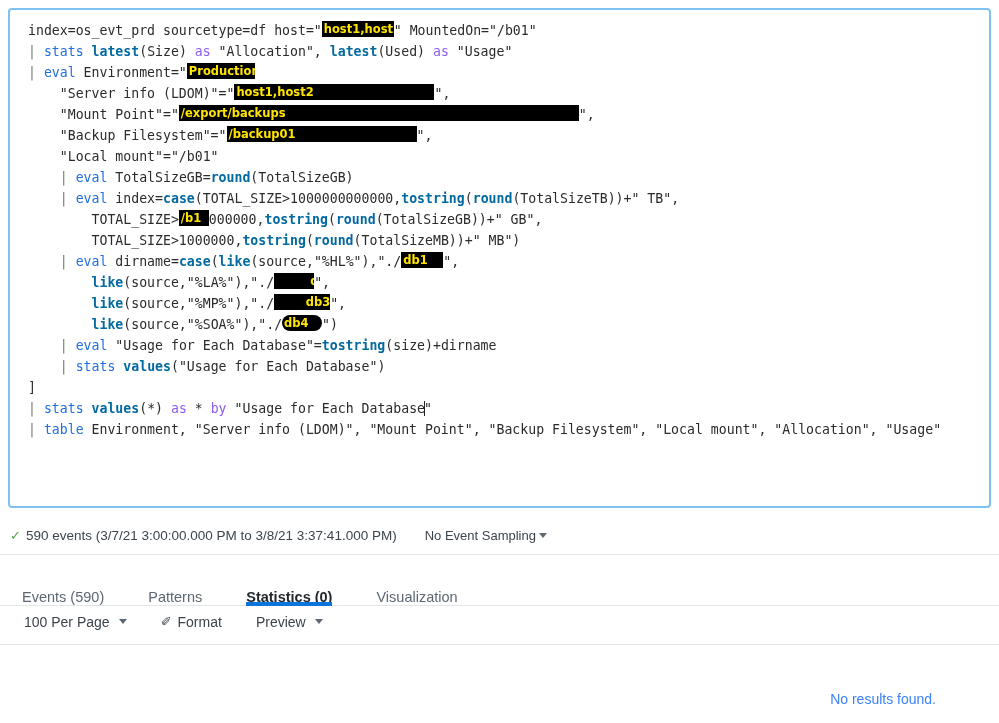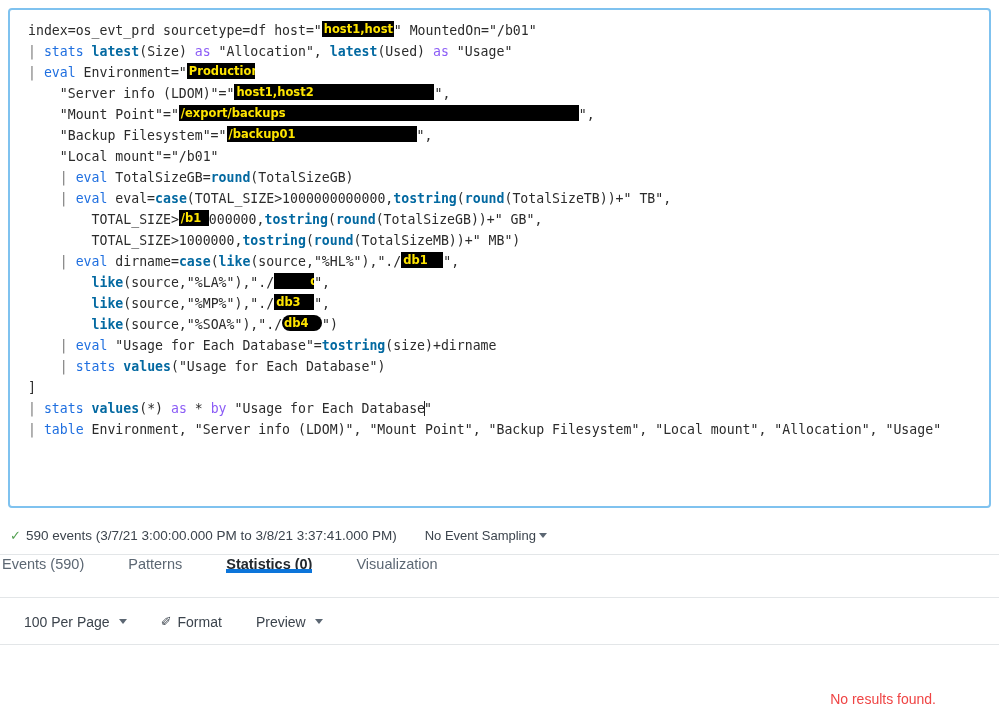--- a/index.html
+++ b/index.html
@@ -86,25 +86,25 @@
     border-left: 4px solid transparent;
     border-right: 4px solid transparent;
     border-top: 5px solid #5c6773;
     vertical-align: 2px;
   }
 
   
   #tabs {
     position: absolute;
     left: 0; top: 556px;
-    width: 999px; height: 42px;
+    width: 999px; height: 50px;
     border-bottom: 1px solid #e3e6e8;
     display: flex;
-    align-items: flex-start;
-    padding-left: 2px;
+    align-items: flex-end;
+    padding-left: 22px;
   }
   .tab {
     display: flex; align-items: center;
     padding: 0 22px 0 0;
     margin-right: 22px;
     font-size: 14.5px;
     color: #5c6773;
     cursor: pointer;
     position: relative;
   }
@@ -143,42 +143,42 @@
   #results-area {
     position: absolute;
     left: 0; top: 646px;
     width: 999px; height: 77px;
     background: #ffffff;
   }
   #no-results {
     position: absolute;
     right: 63px; bottom: 16px;
     font-size: 14px;
-    color: #ef4444;
+    color: #3b82f6;
   }
 </style>
 </head>
 <body>
 
 <div id="search-editor">
   <div id="spl-lines">
       <div class="spl-line"><span class="">index=os_evt_prd sourcetype=df host="</span><span class="redact" style="width: 72px;">host1,host2</span><span class="">" MountedOn="/b01"</span></div>
       <div class="spl-line"><span class="pipe">| </span><span class="kw">stats</span><span class=""> </span><span class="fn">latest</span><span class="">(Size) </span><span class="op">as</span><span class=""> "Allocation", </span><span class="fn">latest</span><span class="">(Used) </span><span class="op">as</span><span class=""> "Usage"</span></div>
       <div class="spl-line"><span class="pipe">| </span><span class="kw">eval</span><span class=""> Environment="</span><span class="redact" style="width: 68px;">Production</span></div>
       <div class="spl-line"><span class="">    "Server info (LDOM)"="</span><span class="redact" style="width: 200px;">host1,host2</span><span class="">",</span></div>
       <div class="spl-line"><span class="">    "Mount Point"="</span><span class="redact" style="width: 400px;">/export/backups</span><span class="">",</span></div>
       <div class="spl-line"><span class="">    "Backup Filesystem"="</span><span class="redact" style="width: 190px;">/backup01</span><span class="">",</span></div>
       <div class="spl-line"><span class="">    "Local mount"="/b01"</span></div>
       <div class="spl-line"><span class="">    </span><span class="pipe">| </span><span class="kw">eval</span><span class=""> TotalSizeGB=</span><span class="fn">round</span><span class="">(TotalSizeGB)</span></div>
-      <div class="spl-line"><span class="">    </span><span class="pipe">| </span><span class="kw">eval</span><span class=""> eval=</span><span class="fn">case</span><span class="">(TOTAL_SIZE&gt;1000000000000,</span><span class="fn">tostring</span><span class="">(</span><span class="fn">round</span><span class="">(TotalSizeTB))+" TB",</span></div>
+      <div class="spl-line"><span class="">    </span><span class="pipe">| </span><span class="kw">eval</span><span class=""> index=</span><span class="fn">case</span><span class="">(TOTAL_SIZE&gt;1000000000000,</span><span class="fn">tostring</span><span class="">(</span><span class="fn">round</span><span class="">(TotalSizeTB))+" TB",</span></div>
       <div class="spl-line"><span class="">        TOTAL_SIZE&gt;</span><span class="redact" style="width: 30px;">/b1</span><span class="">000000,</span><span class="fn">tostring</span><span class="">(</span><span class="fn">round</span><span class="">(TotalSizeGB))+" GB",</span></div>
       <div class="spl-line"><span class="">        TOTAL_SIZE&gt;1000000,</span><span class="fn">tostring</span><span class="">(</span><span class="fn">round</span><span class="">(TotalSizeMB))+" MB")</span></div>
       <div class="spl-line"><span class="">    </span><span class="pipe">| </span><span class="kw">eval</span><span class=""> dirname=</span><span class="fn">case</span><span class="">(</span><span class="fn">like</span><span class="">(source,"%HL%"),"./</span><span class="redact" style="width: 42px;">db1</span><span class="">",</span></div>
       <div class="spl-line"><span class="">        </span><span class="fn">like</span><span class="">(source,"%LA%"),"./</span><span class="redact" style="width: 40px; padding-left: 36px;">db2</span><span class="">",</span></div>
-      <div class="spl-line"><span class="">        </span><span class="fn">like</span><span class="">(source,"%MP%"),"./</span><span class="redact" style="width: 40px;">db3</span><span class="">",</span></div>
+      <div class="spl-line"><span class="">        </span><span class="fn">like</span><span class="">(source,"%MP%"),"./</span><span class="redact" style="width: 56px; text-align: right;">db3</span><span class="">",</span></div>
       <div class="spl-line"><span class="">        </span><span class="fn">like</span><span class="">(source,"%SOA%"),"./</span><span class="redact" style="width: 40px; border-radius: 8px;">db4</span><span class="">")</span></div>
       <div class="spl-line"><span class="">    </span><span class="pipe">| </span><span class="kw">eval</span><span class=""> "Usage for Each Database"=</span><span class="fn">tostring</span><span class="">(size)+dirname</span></div>
       <div class="spl-line"><span class="">    </span><span class="pipe">| </span><span class="kw">stats</span><span class=""> </span><span class="fn">values</span><span class="">("Usage for Each Database")</span></div>
       <div class="spl-line"><span class="">]</span></div>
       <div class="spl-line"><span class="pipe">| </span><span class="kw">stats</span><span class=""> </span><span class="fn">values</span><span class="">(*) </span><span class="op">as</span><span class=""> * </span><span class="op">by</span><span class=""> "Usage for Each Database</span><span class="caret"></span><span class="">"</span></div>
       <div class="spl-line"><span class="pipe">| </span><span class="kw">table</span><span class=""> Environment, "Server info (LDOM)", "Mount Point", "Backup Filesystem", "Local mount", "Allocation", "Usage"</span></div>
     </div>
 </div>
 
 <div id="event-bar">

